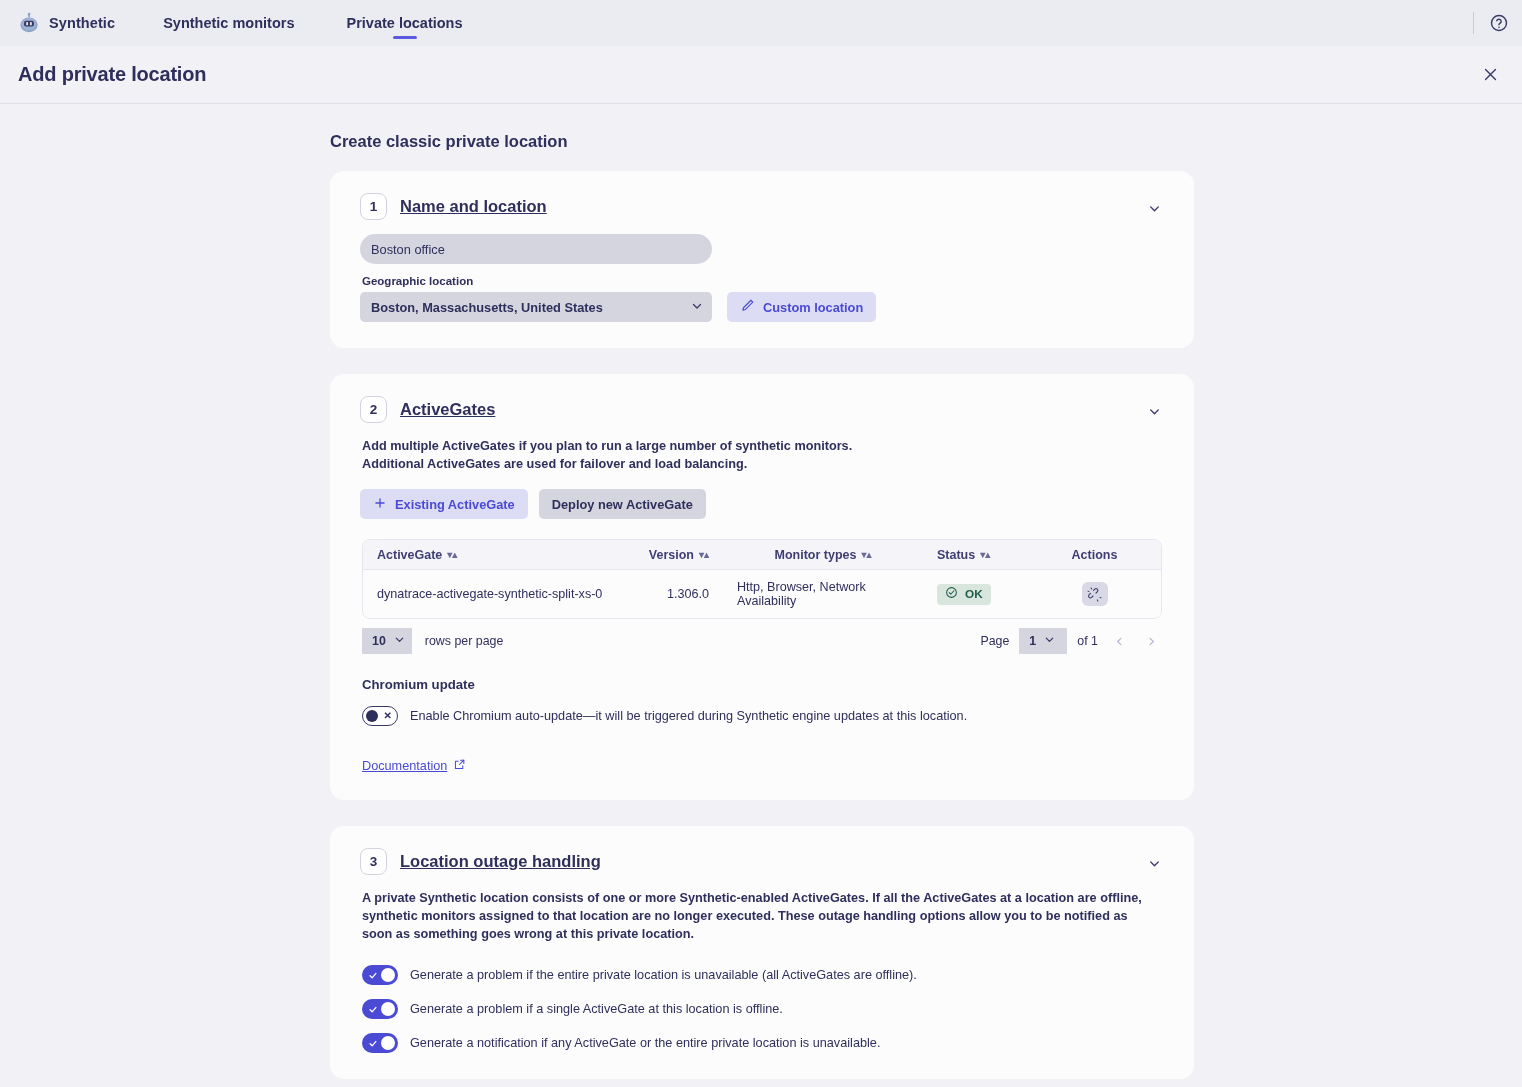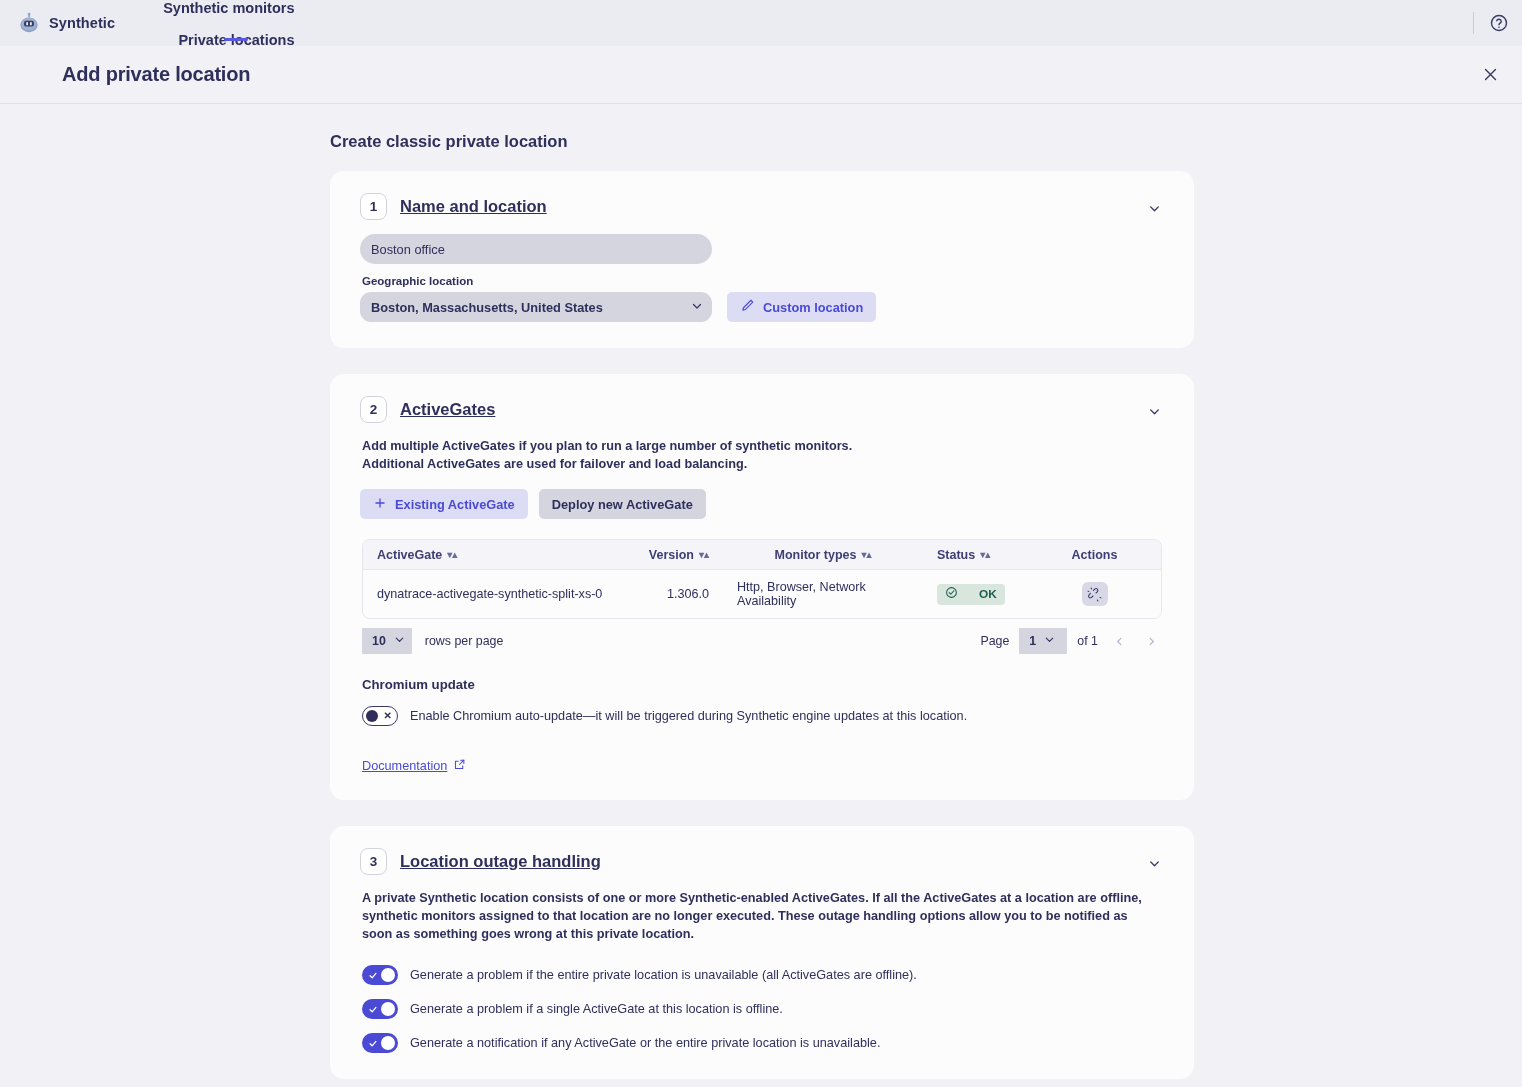--- a/index.html
+++ b/index.html
@@ -29,21 +29,21 @@
     padding: 0 8px;
     height: 100%;
   }
   .bot-icon { width: 22px; height: 22px; display: block; }
   .brand-label {
     font-size: 14.5px;
     font-weight: bold;
     color: #2f2f5c;
     letter-spacing: .1px;
   }
-  .nav-tabs { display: flex; align-items: flex-end; height: 100%; gap: 16px; margin-left: 22px; flex-direction: column;}
+  .nav-tabs { display: flex; align-items: flex-start; height: 100%; gap: 16px; margin-left: 22px;}
   .nav-tab {
     position: relative;
     height: 100%;
     display: flex;
     align-items: center;
     padding: 0 18px;
     font-size: 14.5px;
     font-weight: bold;
     color: #2f2f5c;
     cursor: pointer;
@@ -84,21 +84,20 @@
     display: flex;
     align-items: center;
     padding: 0 18px;
     position: relative;
   }
   .page-title {
     font-size: 20px;
     font-weight: bold;
     color: #2f2f5c;
     letter-spacing: -.2px;
-    margin-left: 44px;
   }
   .close-btn {
     position: absolute;
     right: 18px;
     top: 50%;
     transform: translateY(-50%);
     width: 28px; height: 28px;
     display: flex; align-items: center; justify-content: center;
     cursor: pointer;
   }
@@ -174,21 +173,21 @@
     padding: 0 11px;
     font-size: 12.8px;
     color: #2f2f5c;
     font-family: "Liberation Sans", sans-serif;
   }
   .select-row { display: flex; align-items: center; gap: 15px; }
   .select-box {
     width: 352px;
     height: 30px;
     background: #d5d5e0;
-    border-radius: 11px;
+    border-radius: 5px;
     display: flex;
     align-items: center;
     justify-content: space-between;
     padding: 0 9px 0 11px;
     font-size: 12.8px;
     font-weight: bold;
     color: #2f2f5c;
     cursor: pointer;
   }
   .ghost-btn {
@@ -261,21 +260,21 @@
   }
   .c-name  { width: 262px; }
   .c-ver   { width: 98px; justify-content: flex-end; }
   .c-types { width: 200px; justify-content: center; }
   .c-stat  { width: 105px; justify-content: flex-start; }
   .c-act   { width: 133px; justify-content: center; }
 
   .badge-ok {
     display: inline-flex;
     align-items: center;
-    gap: 21px;
+    gap: 7px;
     height: 21px;
     padding: 0 8px;
     border-radius: 4px;
     background: #d8e6de;
     color: #1e5c4d;
     font-size: 11.8px;
     font-weight: bold;
   }
   .icon-btn-sq {
     width: 26px; height: 24px;

